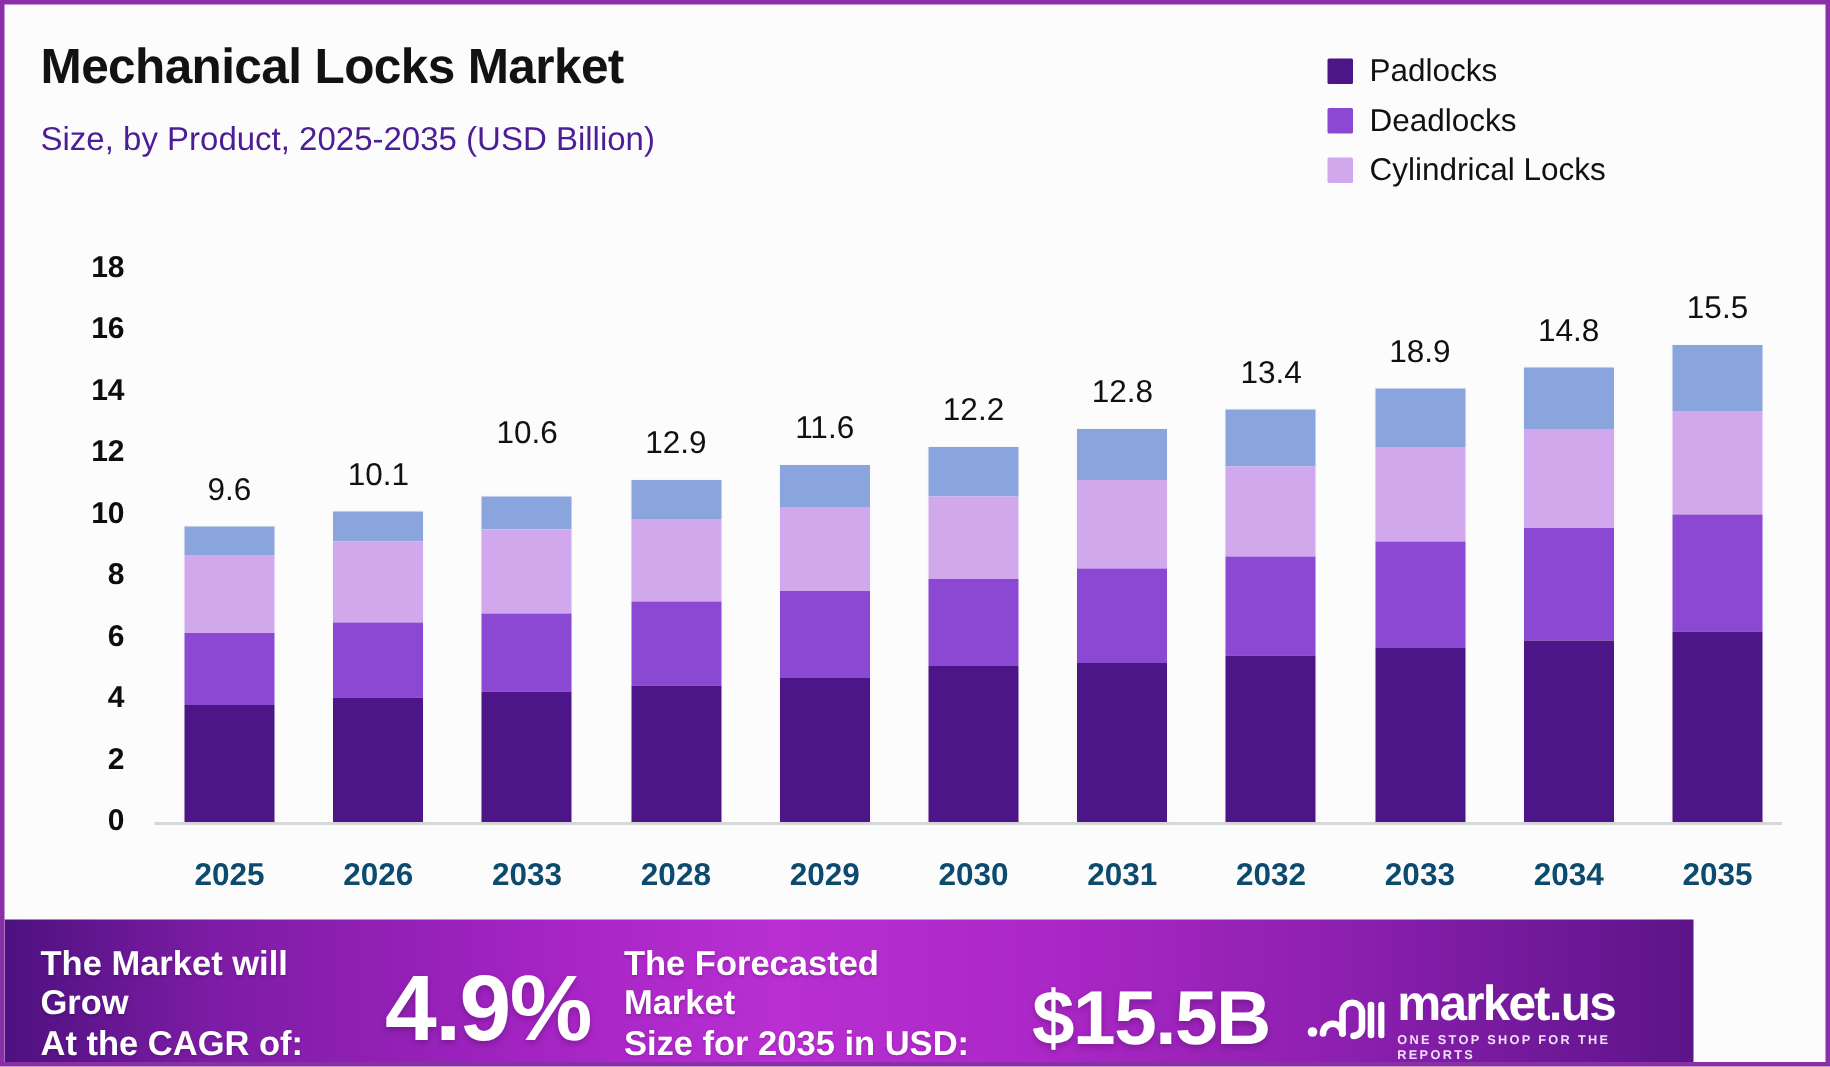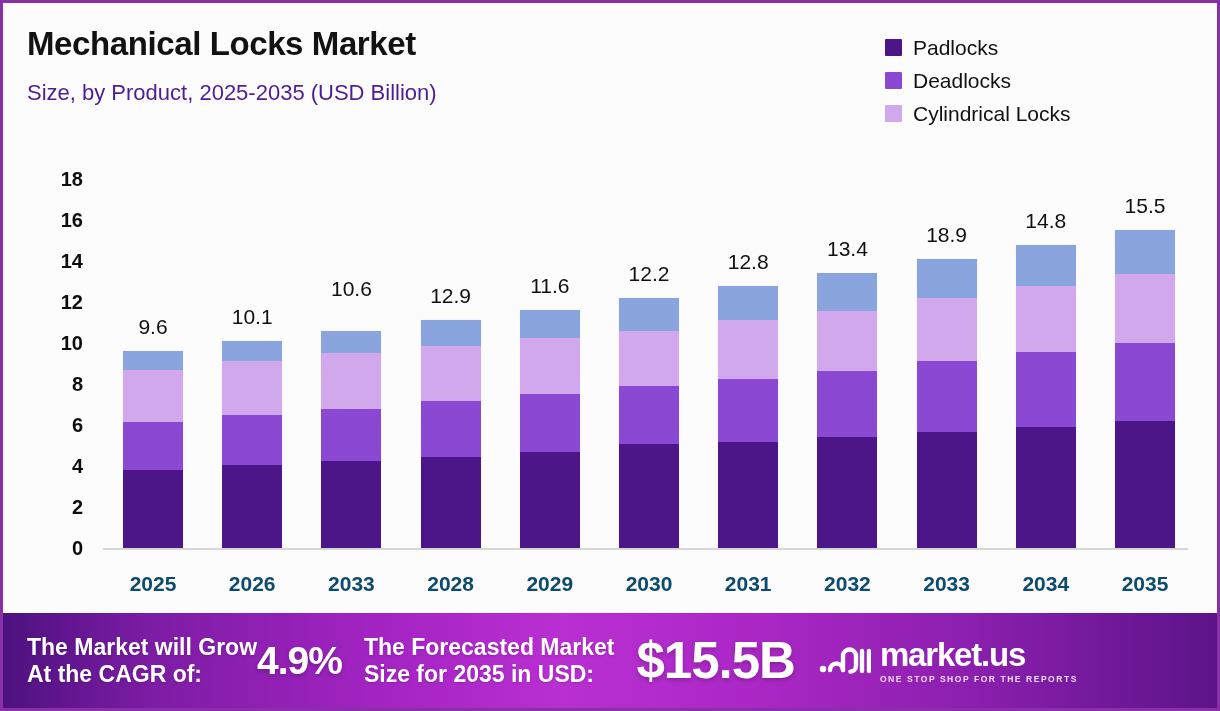--- a/index.html
+++ b/index.html
@@ -75,32 +75,32 @@
   .xlabel{
     position:absolute;
     font-size:21px;font-weight:bold;color:#0c4a6e;
     text-align:center;width:92px;
     transform:translateX(-50%);
   }
 
   
   #banner{
     position:absolute;left:0;bottom:0;
-    width:1214px;height:95px;
+    width:1126px;height:95px;
     background:linear-gradient(90deg,#4d117f 0%,#7c1ca4 12%,#a524c4 32%,#b92fd2 46%,#ab27c6 62%,#8b1fae 80%,#5c1489 100%);
-    display:flex;align-items:center;
+    display:flex;align-items:flex-end;
   }
   #cagr-text{
     margin-left:24px;
     color:#fff;font-size:23px;font-weight:bold;line-height:1.15;
     white-space:pre-line;
     text-shadow:0 1px 2px rgba(0,0,0,0.18);
   }
   #cagr-value{
-    color:#fff;font-size:39px;font-weight:bold;letter-spacing:-1px;
+    color:#fff;font-size:62px;font-weight:bold;letter-spacing:-1px;
     text-shadow:0 2px 4px rgba(0,0,0,0.22);
   }
   #size-text{
     margin-left:22px;
     color:#fff;font-size:23px;font-weight:bold;line-height:1.15;
     white-space:pre-line;
     text-shadow:0 1px 2px rgba(0,0,0,0.18);
   }
   #size-value{
     margin-left:22px;

